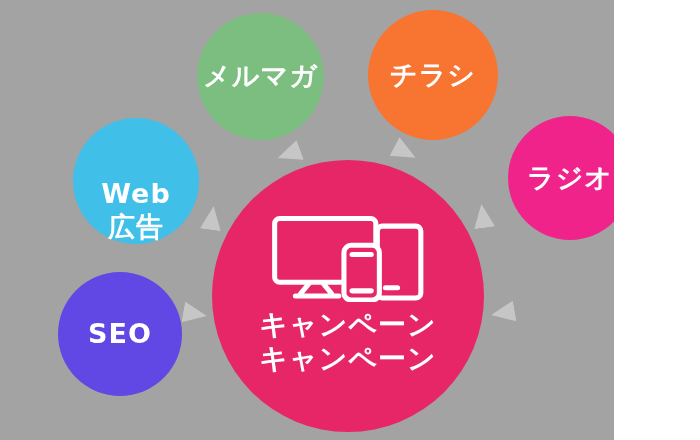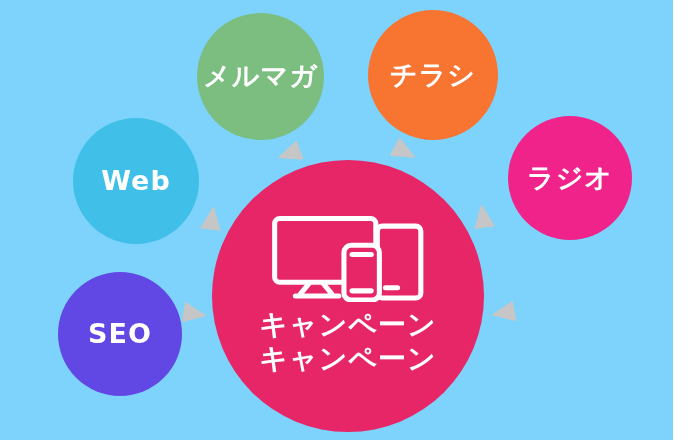--- a/index.html
+++ b/index.html
@@ -1,17 +1,17 @@
 <!DOCTYPE html>
 <html><head>
 <meta charset="utf-8">
 <style>
   html,body{margin:0;padding:0;background:#fff;}
   .stage{
-    position:relative;width:673px;height:440px;background:#7dd3fc;overflow:hidden;
+    position:relative;width:614px;height:440px;background:#a3a3a3;overflow:hidden;
     font-family:"DejaVu Sans","Liberation Sans",sans-serif;
   }
   .bubble{
     position:absolute;border-radius:50%;
     display:flex;flex-direction:column;align-items:center;justify-content:center;
     text-align:center;
   }
   .bubble .lbl{
     color:#ffffff;font-weight:bold;letter-spacing:1px;line-height:1.22;display:block;
   }
@@ -30,22 +30,23 @@
 <div class="stage">
 
   <div class="bubble sat" style="left: 197px; top: 13px; width: 127px; height: 127px; background: rgb(124, 190, 128); color: rgb(124, 190, 128);">
     <span class="lbl">メルマガ</span>
   </div>
 
   <div class="bubble sat" style="left: 368px; top: 10px; width: 130px; height: 130px; background: rgb(248, 116, 49); color: rgb(248, 116, 49);">
     <span class="lbl">チラシ</span>
   </div>
 
-  <div class="bubble sat" style="left: 73px; top: 118px; width: 126px; height: 126px; background: rgb(64, 191, 233); color: rgb(64, 191, 233);">
+  <div class="bubble sat" style="left: 73px; top: 118px; width: 126px; height: 126px; background: rgb(64, 191, 233); color: rgb(64, 191, 233); justify-content: flex-end;">
     <span class="lbl">Web</span>
+    <span class="lbl">広告</span>
   </div>
 
   <div class="bubble sat" style="left: 508px; top: 116px; width: 124px; height: 124px; background: rgb(240, 35, 139); color: rgb(240, 35, 139);">
     <span class="lbl">ラジオ</span>
   </div>
 
   <div class="bubble sat" style="left: 58px; top: 272px; width: 124px; height: 124px; background: rgb(97, 71, 227); color: rgb(97, 71, 227); justify-content: center;">
     <span class="lbl">SEO</span>
   </div>
 

